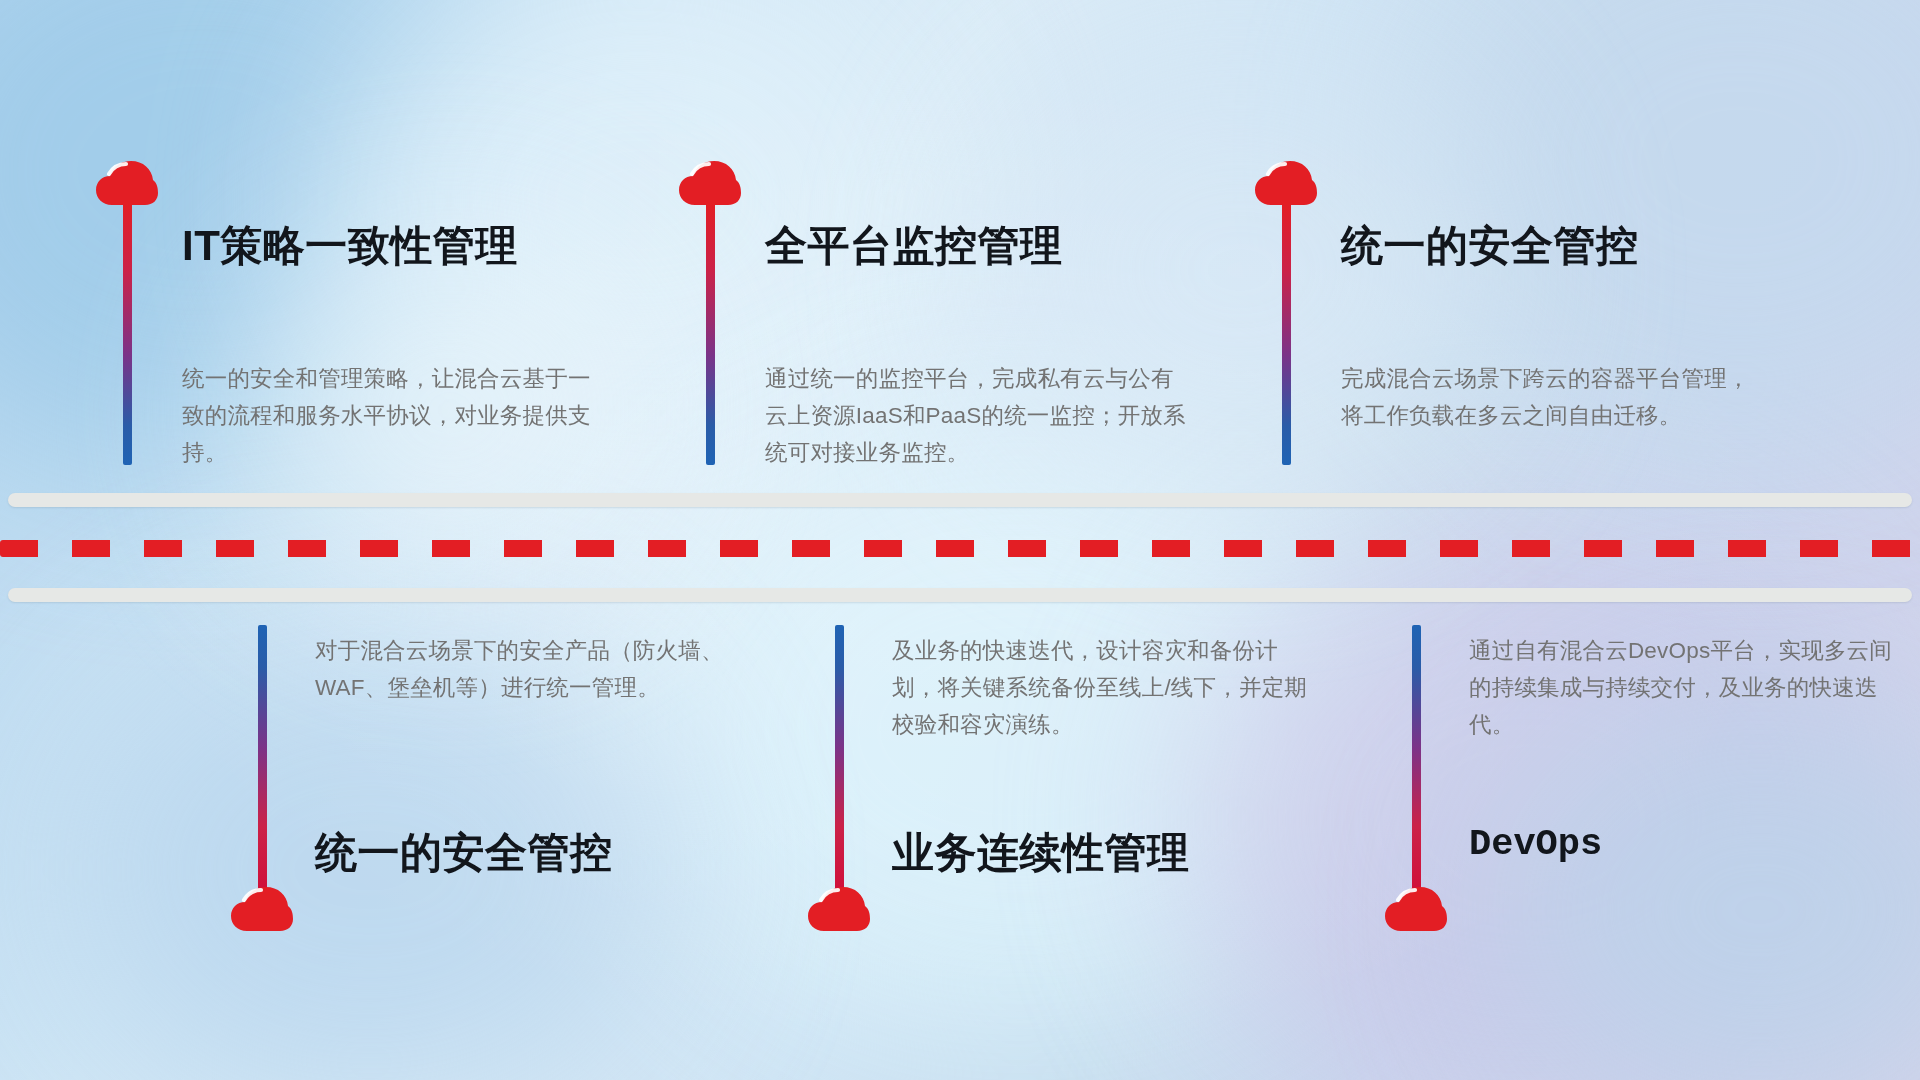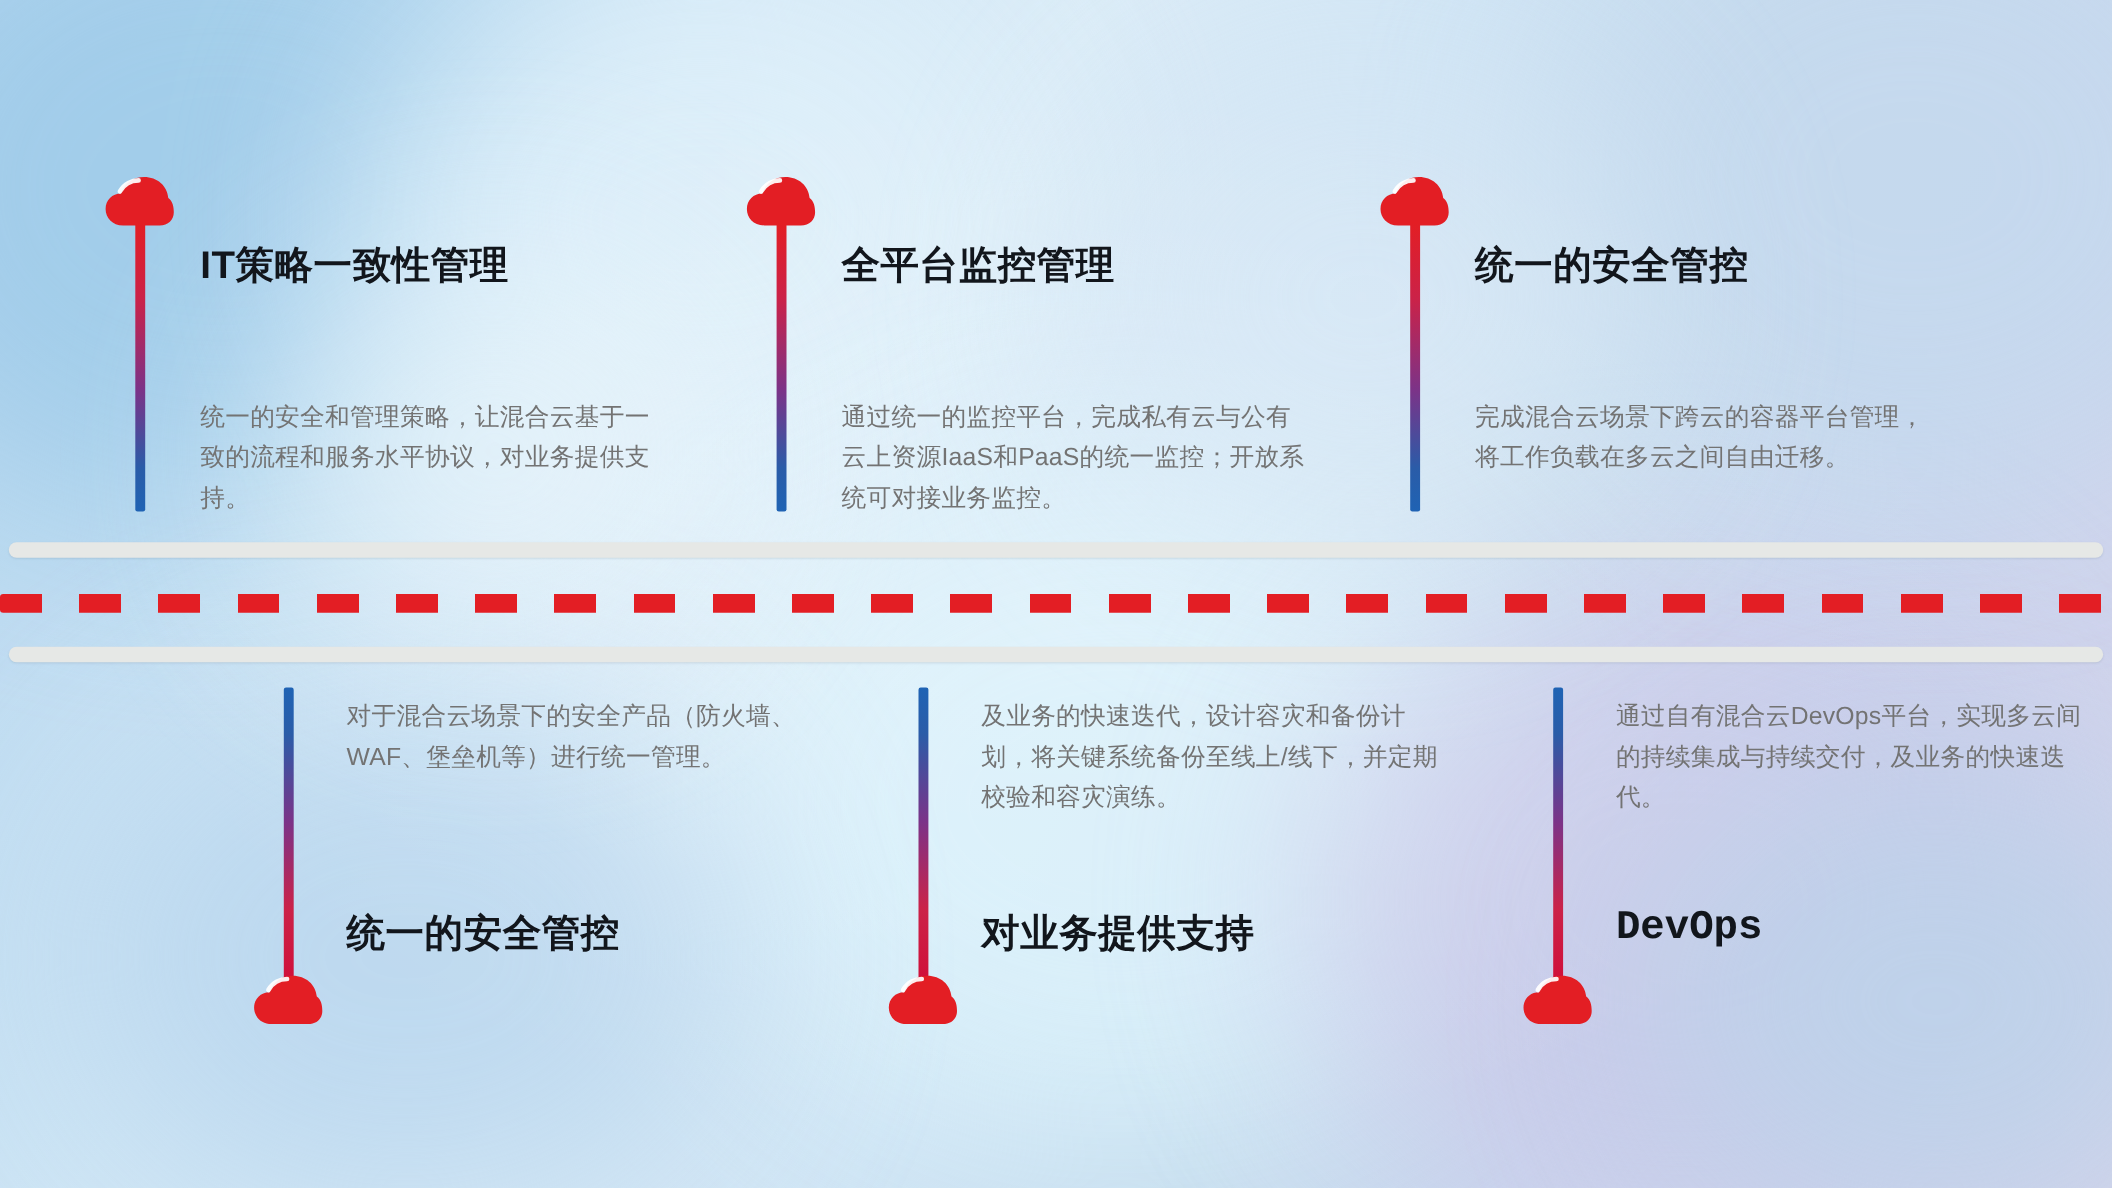--- a/index.html
+++ b/index.html
@@ -45,21 +45,21 @@
   .col{position:absolute;}
 
   .stem{position:absolute;width:9px;border-radius:2px;}
   .stem-top{background:linear-gradient(to bottom,#e31e24 0%,#cb2248 26%,#7b3388 58%,#2a5ca8 85%,#1f63b4 100%);}
   .stem-bot{background:linear-gradient(to bottom,#1f63b4 0%,#2a5ca8 16%,#7b3388 46%,#cb2248 76%,#d0103a 100%);}
 
   .cloud{position:absolute;width:64px;height:46px;}
 
   .title{
     position:absolute;color:#12161c;font-weight:700;
-    font-size:35px;letter-spacing:.5px;white-space:nowrap;
+    font-size:42px;letter-spacing:.5px;white-space:nowrap;
   }
   .title-en{font-size:37px;letter-spacing:0px;font-family:Liberation Mono, monospace;}
 
   .body{
     position:absolute;color:#737373;font-size:22.5px;line-height:37px;
     letter-spacing:.2px;font-weight:400;
   }
 </style>
 </head>
 <body>
@@ -122,21 +122,21 @@
     <div class="title" style="left:315px;top:825px;">统一的安全管控</div>
   </div>
 
   <div class="col">
     <div class="stem stem-bot" style="left:835px;top:625px;height:265px;"></div>
     <svg class="cloud" style="left:807px;top:886px;" viewBox="0 0 64 46">
       <path d="M17 45 C7 45 1 38 1 30 C1 22 7 16 15 16 C18 6 27 1 36 1 C48 1 57 9 58 20 C62 23 63 28 63 33 C63 40 58 45 50 45 Z" fill="#e31e24"></path>
       <path d="M14 14 C18 7 25 4 31 4" stroke="#ffffff" stroke-width="4.2" stroke-linecap="round" fill="none" opacity=".92"></path>
     </svg>
     <div class="body" style="left:892px;top:632px;width:430px;">及业务的快速迭代，设计容灾和备份计划，将关键系统备份至线上/线下，并定期校验和容灾演练。</div>
-    <div class="title" style="left:892px;top:825px;">对业务提供支持</div>
+    <div class="title" style="left:892px;top:825px;">业务连续性管理</div>
   </div>
 
   <div class="col">
     <div class="stem stem-bot" style="left:1412px;top:625px;height:265px;"></div>
     <svg class="cloud" style="left:1384px;top:886px;" viewBox="0 0 64 46">
       <path d="M17 45 C7 45 1 38 1 30 C1 22 7 16 15 16 C18 6 27 1 36 1 C48 1 57 9 58 20 C62 23 63 28 63 33 C63 40 58 45 50 45 Z" fill="#e31e24"></path>
       <path d="M14 14 C18 7 25 4 31 4" stroke="#ffffff" stroke-width="4.2" stroke-linecap="round" fill="none" opacity=".92"></path>
     </svg>
     <div class="body" style="left:1469px;top:632px;width:430px;">通过自有混合云DevOps平台，实现多云间的持续集成与持续交付，及业务的快速迭代。</div>
     <div class="title title-en" style="left:1469px;top:823px;">DevOps</div>

